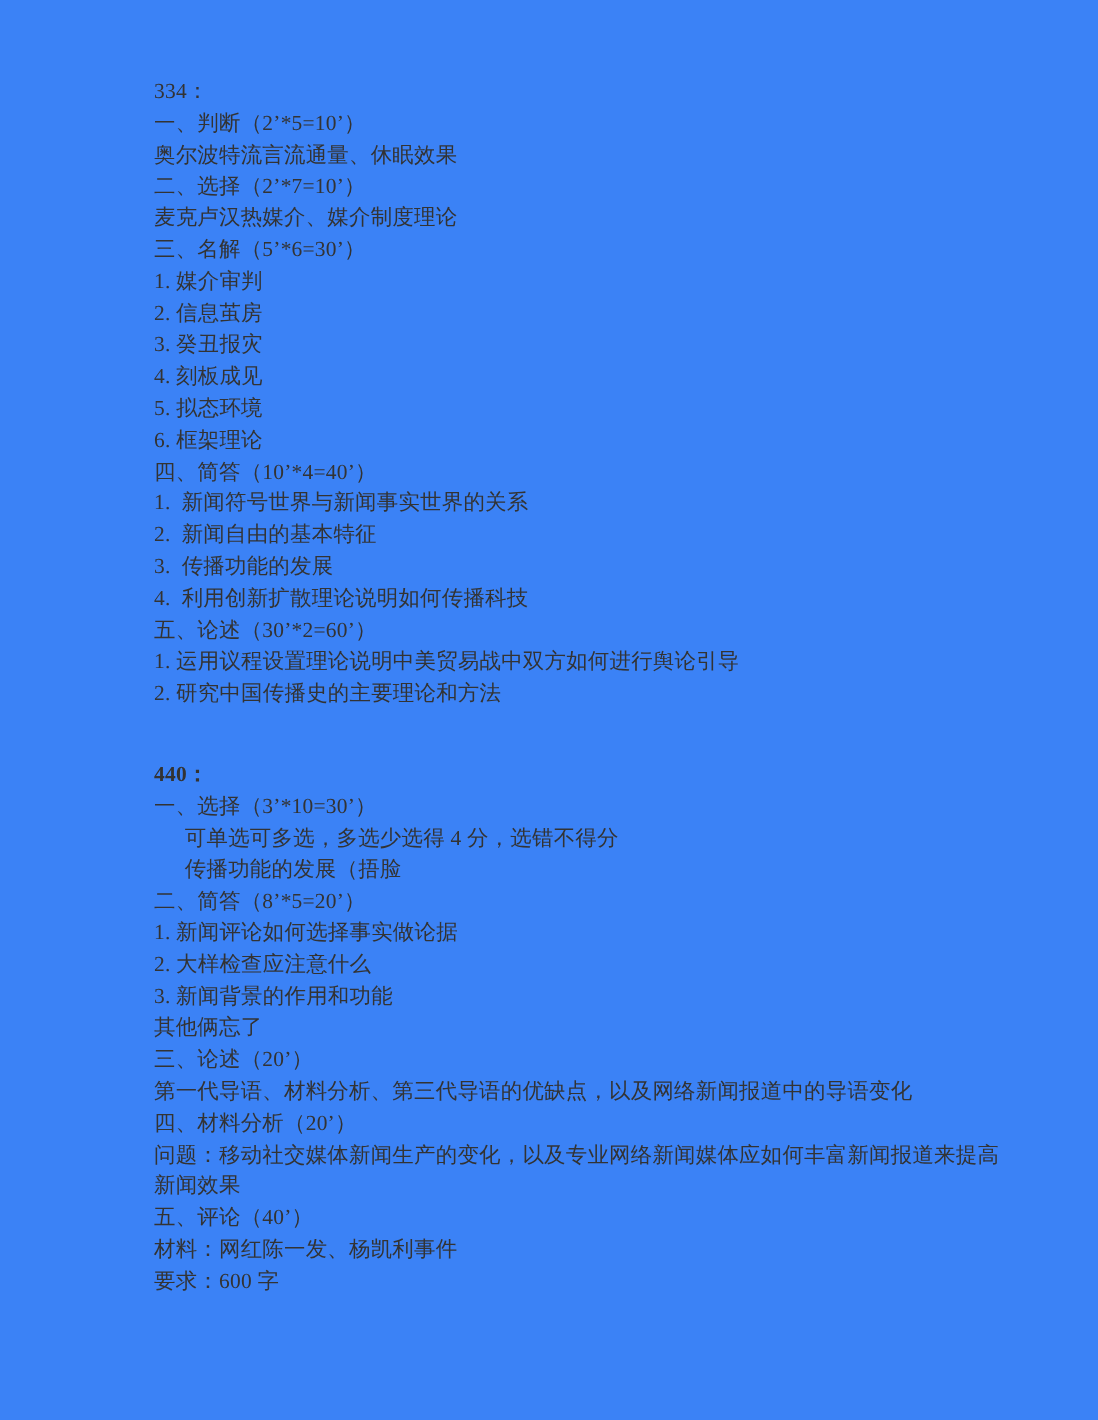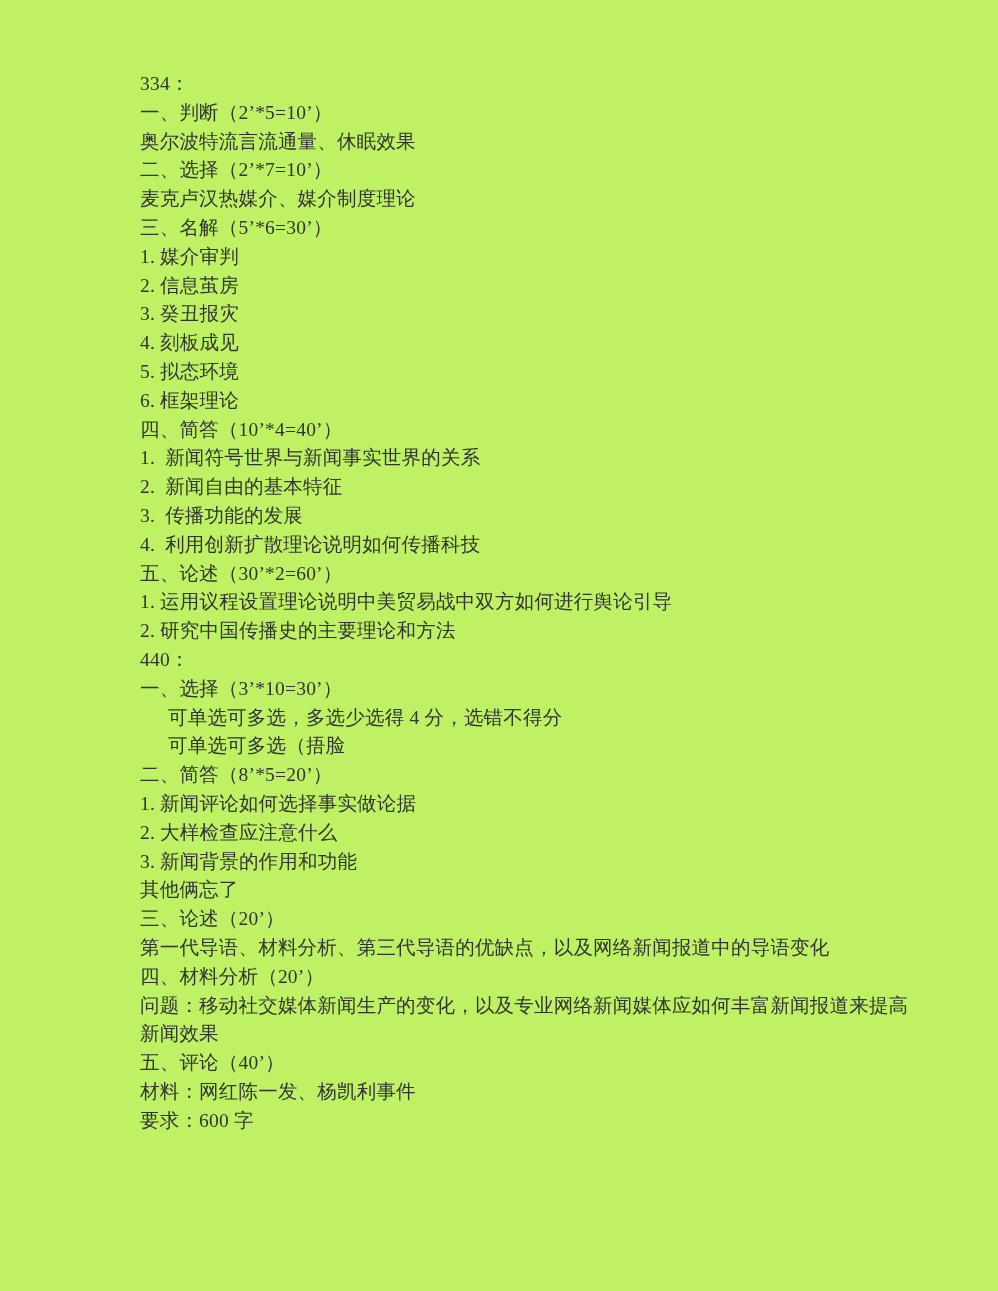--- a/index.html
+++ b/index.html
@@ -27,26 +27,28 @@
   .doc-content p {
     margin: 0;
     padding: 0;
     white-space: pre-wrap;
     word-break: break-all;
   }
   .doc-content p.indent-1 {
     padding-left: 28px;
   }
   .doc-content p.gap-before {
+    margin-top: 45px;
+    font-weight: bold;
   }
 </style>
 </head>
 <body>
 
-<div class="screen" style="background: #bef264;">
+<div class="screen" style="background: #3b82f6;">
   <div class="doc-content" id="doc-content" style="color: rgb(51, 51, 51);">
       <p>334：</p>
       <p>一、判断（2’*5=10’）</p>
       <p>奥尔波特流言流通量、休眠效果</p>
       <p>二、选择（2’*7=10’）</p>
       <p>麦克卢汉热媒介、媒介制度理论</p>
       <p>三、名解（5’*6=30’）</p>
       <p>1. 媒介审判</p>
       <p>2. 信息茧房</p>
       <p>3. 癸丑报灾</p>
@@ -57,21 +59,21 @@
       <p>1.  新闻符号世界与新闻事实世界的关系</p>
       <p>2.  新闻自由的基本特征</p>
       <p>3.  传播功能的发展</p>
       <p>4.  利用创新扩散理论说明如何传播科技</p>
       <p>五、论述（30’*2=60’）</p>
       <p>1. 运用议程设置理论说明中美贸易战中双方如何进行舆论引导</p>
       <p>2. 研究中国传播史的主要理论和方法</p>
       <p class="gap-before">440：</p>
       <p>一、选择（3’*10=30’）</p>
       <p class="indent-1">可单选可多选，多选少选得 4 分，选错不得分</p>
-      <p class="indent-1">可单选可多选（捂脸</p>
+      <p class="indent-1">传播功能的发展（捂脸</p>
       <p>二、简答（8’*5=20’）</p>
       <p>1. 新闻评论如何选择事实做论据</p>
       <p>2. 大样检查应注意什么</p>
       <p>3. 新闻背景的作用和功能</p>
       <p>其他俩忘了</p>
       <p>三、论述（20’）</p>
       <p>第一代导语、材料分析、第三代导语的优缺点，以及网络新闻报道中的导语变化</p>
       <p>四、材料分析（20’）</p>
       <p>问题：移动社交媒体新闻生产的变化，以及专业网络新闻媒体应如何丰富新闻报道来提高新闻效果</p>
       <p>五、评论（40’）</p>

